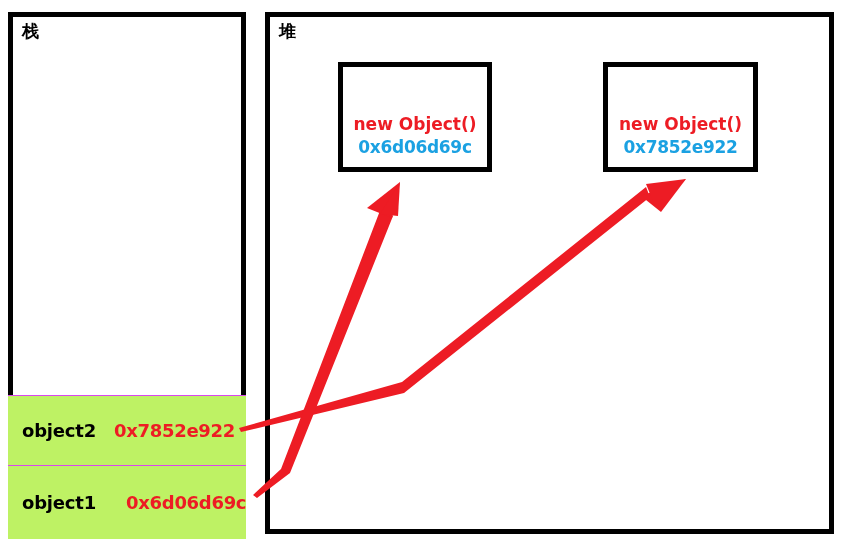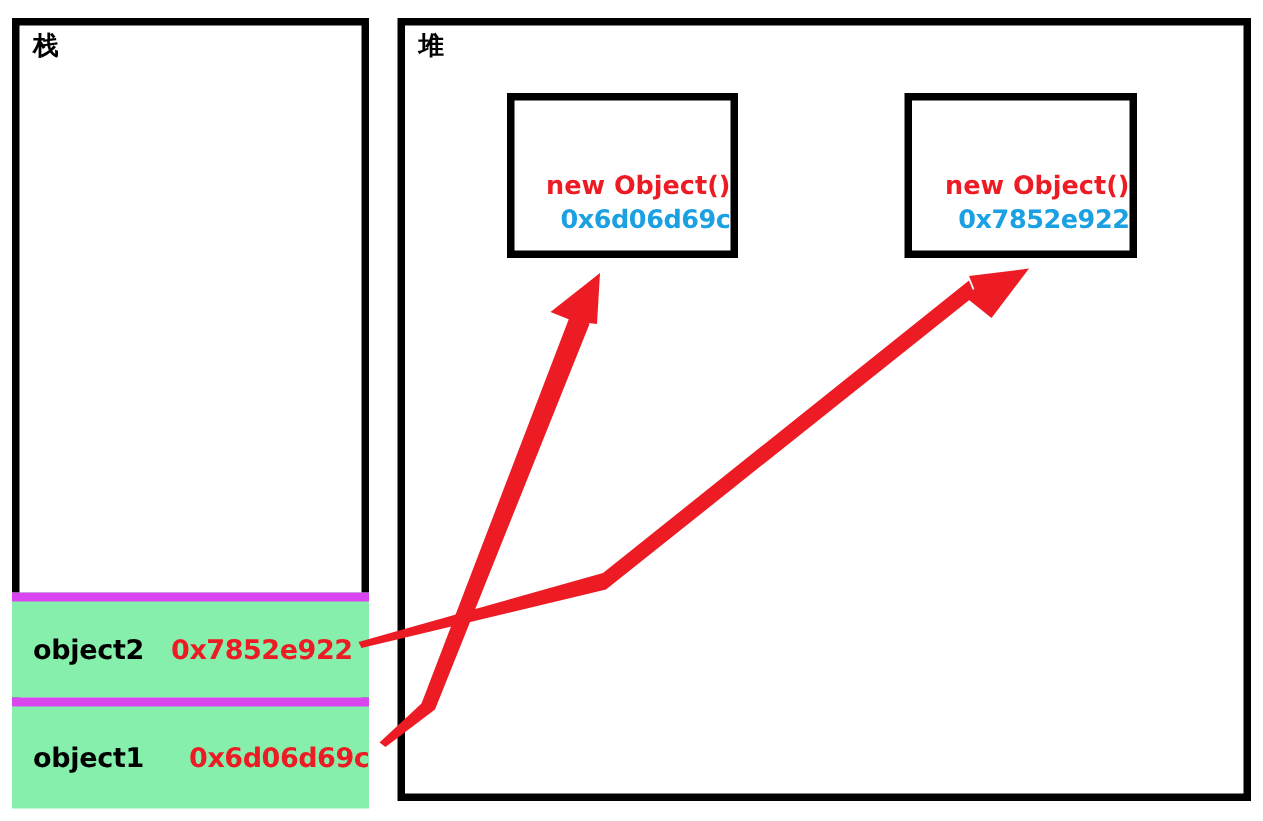--- a/index.html
+++ b/index.html
@@ -47,22 +47,22 @@
     line-height: 1;
     font-family: "DejaVu Sans", "Liberation Sans", sans-serif;
   }
 
   
   .stack-row {
     position: absolute;
     left: -5px;
     box-sizing: border-box;
     width: 238px;
-    background: #86efac;
-    border-top: 6px solid #d946ef;
+    background: #bef264;
+    border-top: 1px solid #d946ef;
     display: flex;
     align-items: center;
     padding-left: 14px;
   }
   #stack-row-object2 {
     top: 378px;
     height: 70px;
   }
   #stack-row-object1 {
     top: 448px;
@@ -87,21 +87,21 @@
   }
 
   
   .heap-object {
     position: absolute;
     box-sizing: border-box;
     background: #ffffff;
     border: 5px solid #000000;
     display: flex;
     flex-direction: column;
-    align-items: flex-end;
+    align-items: center;
     justify-content: flex-end;
     padding-bottom: 8px;
   }
   #heap-object-1 {
     left: 338px;
     top: 62px;
     width: 154px;
     height: 110px;
   }
   #heap-object-2 {

